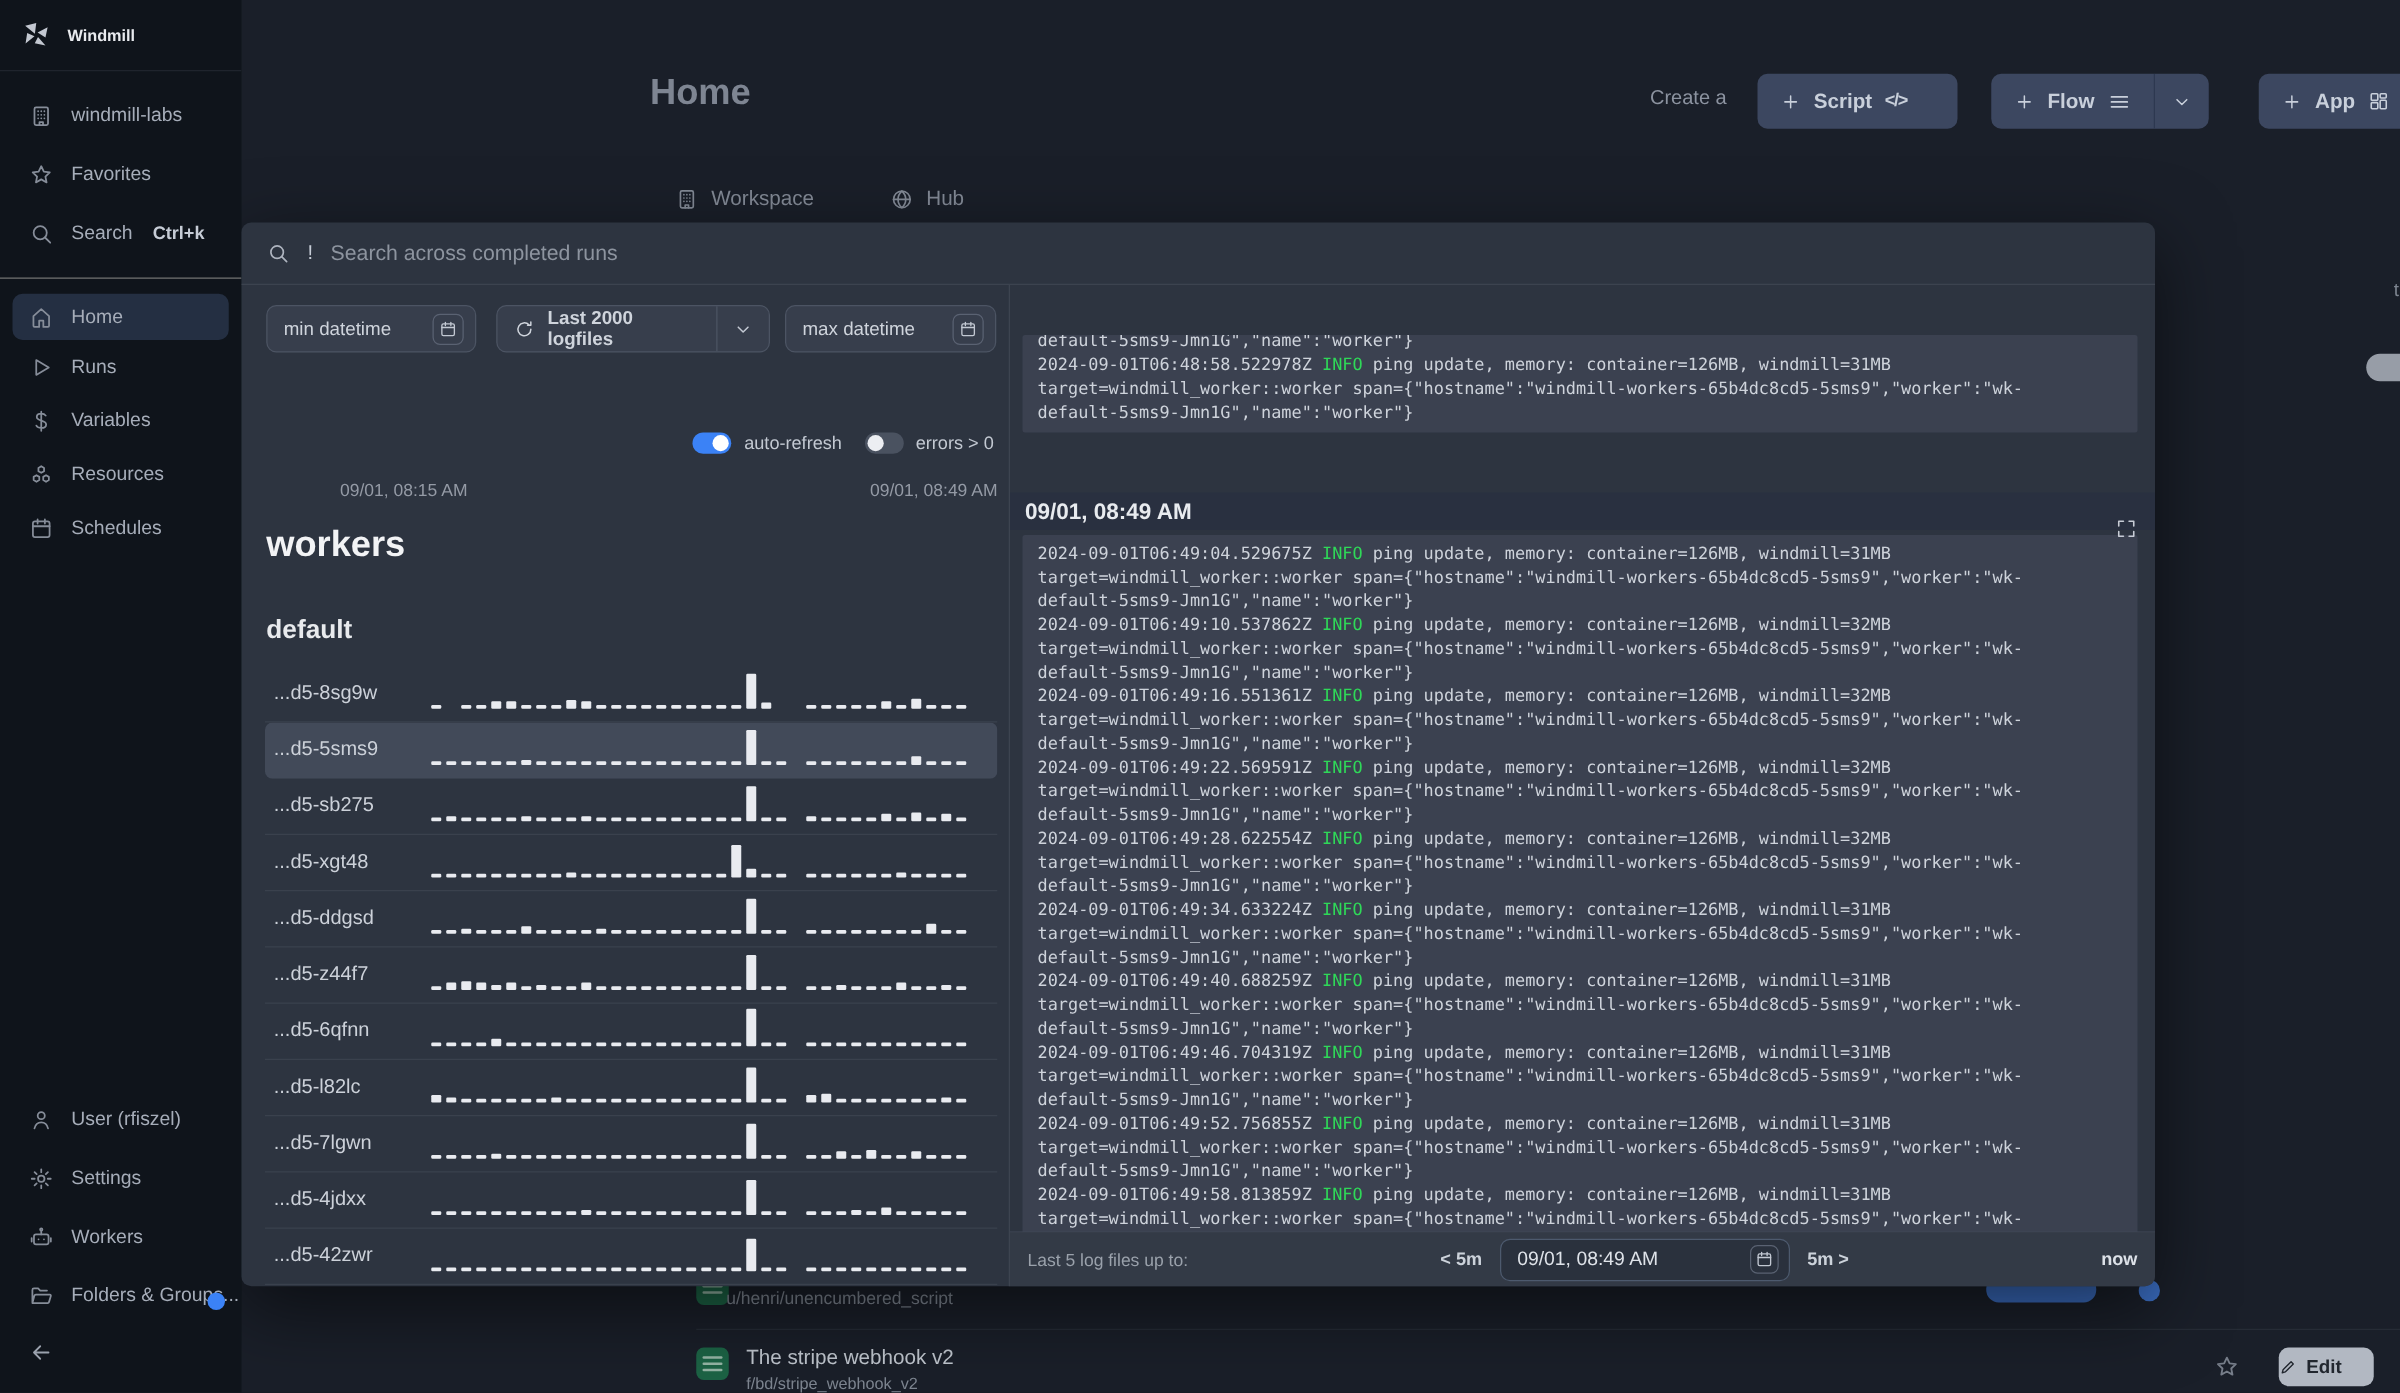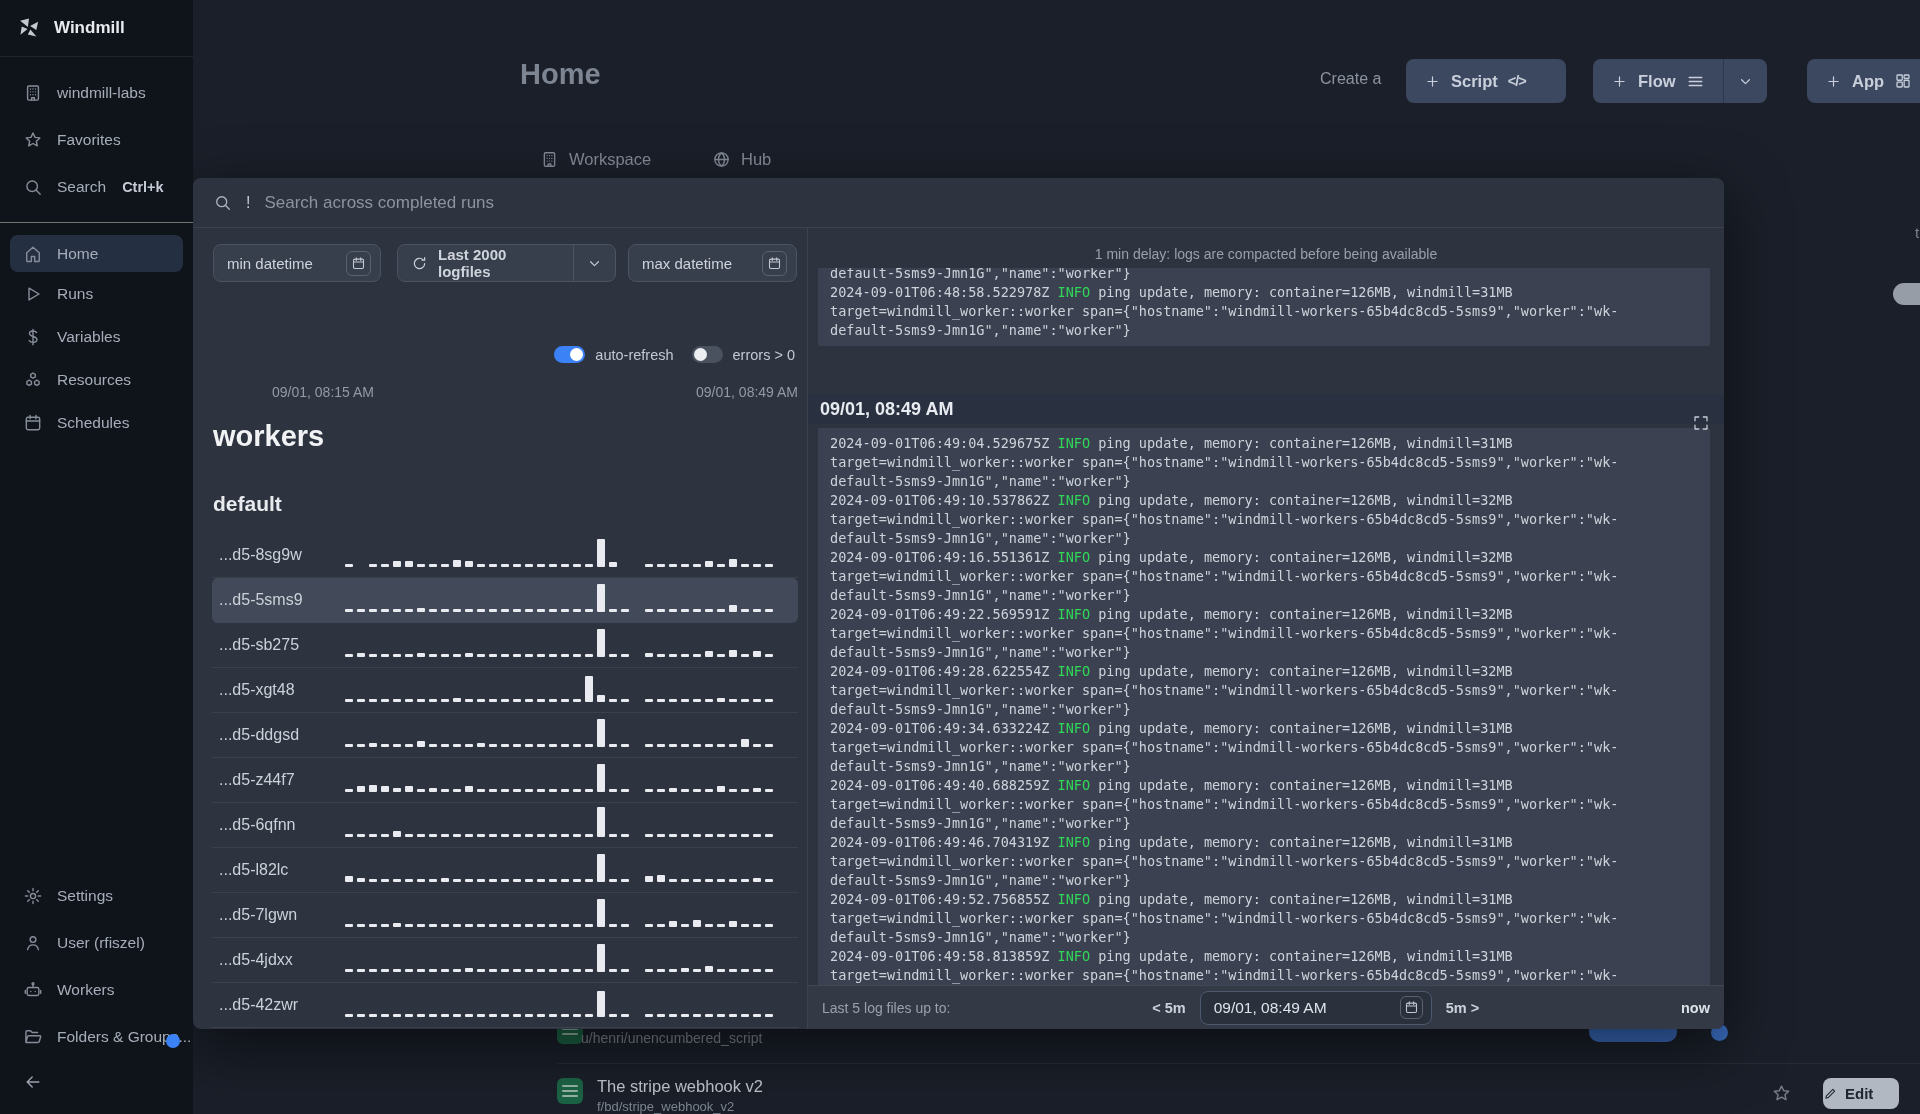--- a/index.html
+++ b/index.html
@@ -22,21 +22,21 @@
   .scripticon i{display:block;height:2px;background:#bfe8cf;border-radius:1px}
   #bg-pill{left:1396px;top:1021px;width:88px;height:21px;border-radius:10px;background:#3f77d4;opacity:.85}
   #bg-bluedot{left:1518px;top:1024px;width:17px;height:17px;border-radius:50%;background:#3f77d4;opacity:.9}
   #edit-btn{left:1630px;top:1078px;width:76px;height:31px;border-radius:8px;background:#b2b8c2;color:#21262e;
     display:flex;align-items:center;justify-content:flex-start;gap:7px;font-size:15px;font-weight:600}
   #bg-top-pill{left:1700px;top:283px;width:92px;height:22px;border-radius:11px;background:#b7bdc7;opacity:.8}
 
   
   #sidebar{position:absolute;left:0;top:0;width:193px;height:1114px;background:#0f141b;z-index:20}
   #logo-row{display:flex;align-items:center;gap:12px;height:57px;padding-left:16px;border-bottom:1px solid #1f242d;color:#c3c8d1}
-  #logo-row .name{font-size:17px;font-weight:700;color:#e8eaee}
+  #logo-row .name{font-size:13px;font-weight:700;color:#e8eaee}
   .sb-item{display:flex;align-items:center;gap:14px;height:47px;padding-left:23px;color:#a6adb9;cursor:pointer}
   .sb-group{padding:12px 0;border-bottom:1px solid #737373}
   .sb-nav .sb-item{height:43px}
   .sb-item .sb-ic{color:#868d99}
   .sb-label{font-size:15.5px}
   .sb-short{font-size:14.5px;font-weight:700;color:#c6ccd6;margin-left:2px}
   .sb-item.active{background:#242f42;border-radius:8px;margin:0 10px;padding-left:13px;height:37px}
   #sb-nav-wrap{padding:12px 0}
   #sb-bottom{position:absolute;left:0;bottom:0;width:100%;padding-bottom:10px}
   #help-dot{position:absolute;left:166px;top:1034px;width:14px;height:14px;border-radius:50%;background:#3b82f6}
@@ -299,34 +299,34 @@
           </span>
           <span class="sb-label">Schedules</span>
         </div>
       </div>
     </div>
   <div id="sb-bottom">
     <div id="sb-bottom-items">
         <div class="sb-item">
           <span class="ic sb-ic">
             <svg viewBox="0 0 24 24" width="20" height="20">
-              <circle cx="12" cy="12" r="3.1"></circle>
-              <path d="M12 2.9v2.8M12 18.3v2.8M2.9 12h2.8M18.3 12h2.8M5.6 5.6l2 2M16.4 16.4l2 2M18.4 5.6l-2 2M7.6 16.4l-2 2"></path>
-            </svg>
-          </span>
-          <span class="sb-label">Settings</span>
+              <circle cx="12" cy="7.8" r="3.4"></circle>
+              <path d="M5.5 20c.9-3.9 3.5-5.8 6.5-5.8s5.6 1.9 6.5 5.8"></path>
+            </svg>
+          </span>
+          <span class="sb-label">User (rfiszel)</span>
         </div>
         <div class="sb-item">
           <span class="ic sb-ic">
             <svg viewBox="0 0 24 24" width="20" height="20">
-              <circle cx="12" cy="7.8" r="3.4"></circle>
-              <path d="M5.5 20c.9-3.9 3.5-5.8 6.5-5.8s5.6 1.9 6.5 5.8"></path>
-            </svg>
-          </span>
-          <span class="sb-label">User (rfiszel)</span>
+              <circle cx="12" cy="12" r="3.1"></circle>
+              <path d="M12 2.9v2.8M12 18.3v2.8M2.9 12h2.8M18.3 12h2.8M5.6 5.6l2 2M16.4 16.4l2 2M18.4 5.6l-2 2M7.6 16.4l-2 2"></path>
+            </svg>
+          </span>
+          <span class="sb-label">Settings</span>
         </div>
         <div class="sb-item">
           <span class="ic sb-ic">
             <svg viewBox="0 0 24 24" width="20" height="20">
               <rect x="5" y="9" width="14" height="9.5" rx="2"></rect>
               <path d="M12 5.6V9M2.8 12.5v3.4M21.2 12.5v3.4M9.4 13.7h.01M14.6 13.7h.01"></path>
               <circle cx="12" cy="4.4" r="1.1"></circle>
             </svg>
           </span>
           <span class="sb-label">Workers</span>
@@ -863,21 +863,20 @@
               <i style="height: 3px;"></i>
               <i style="height: 3px;"></i>
               <i style="height: 3px;"></i>
             </div>
           </div>
           <div class="worker-row"></div>
         </div>
     </div>
 
     <div id="right-panel">
-      <div id="delay-note">1 min delay: logs are compacted before being available</div>
       <div class="logcard" id="logcard1">
           <div class="inner" id="log1-lines">
             <div class="log-line">default-5sms9-Jmn1G","name":"worker"}</div>
             <div class="log-line"><span>2024-09-01T06:48:58.522978Z </span><span class="lvl">INFO</span><span> ping update, memory: container=126MB, windmill=31MB</span></div>
             <div class="log-line">target=windmill_worker::worker span={"hostname":"windmill-workers-65b4dc8cd5-5sms9","worker":"wk-</div>
             <div class="log-line">default-5sms9-Jmn1G","name":"worker"}</div>
           </div>
         </div>
       <div id="section-header">09/01, 08:49 AM</div>
       <span class="ic" id="expand-icon">

